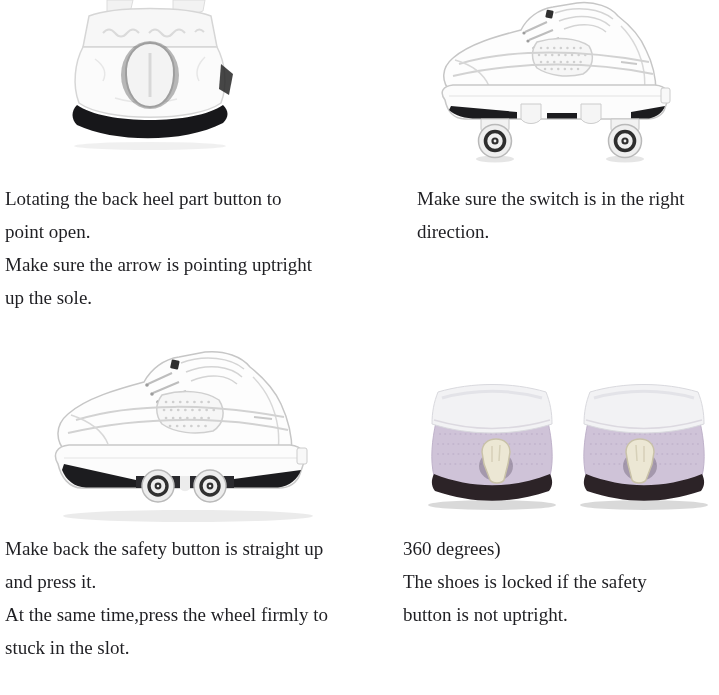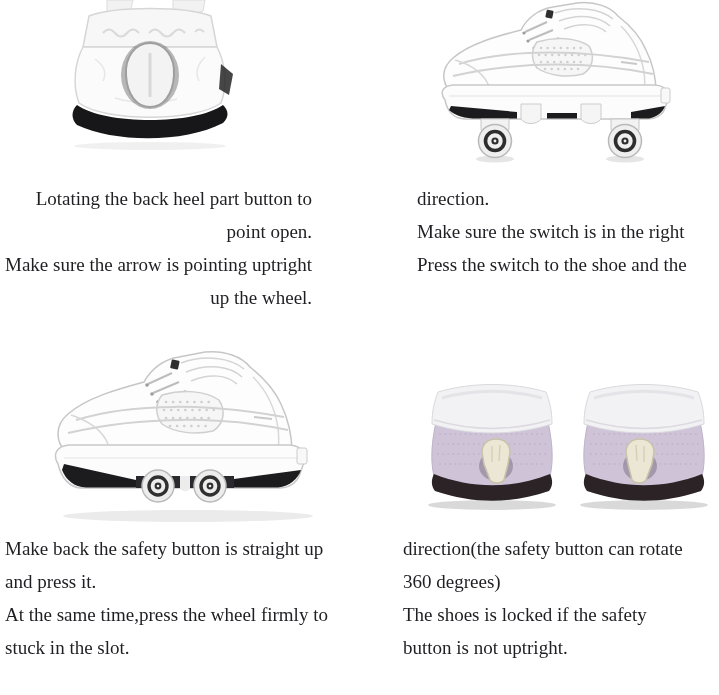--- a/index.html
+++ b/index.html
@@ -8,21 +8,21 @@
     width:719px;height:695px;
     background:#ffffff;
     overflow:hidden;
     font-family:"Liberation Serif","DejaVu Serif",serif;
     color:#1f1f23;
   }
   .photo{position:absolute;margin:0;padding:0;}
   .photo svg{display:block;width:100%;height:100%;}
   .caption{position:absolute;font-size:19px;line-height:33px;}
   .caption .line{white-space:nowrap;}
-  .cap-1{left:5px;top:182px;text-align:right;}
+  .cap-1{left:5px;top:182px;}
   .cap-2{left:417px;top:182px;}
   .cap-3{left:5px;top:532px;}
   .cap-4{left:403px;top:532px;}
   .ph-1{left:55px;top:0px;width:190px;height:152px;}
   .ph-2{left:425px;top:0px;width:255px;height:165px;}
   .ph-3{left:38px;top:348px;width:285px;height:178px;}
   .ph-4{left:420px;top:378px;width:298px;height:136px;}
 </style>
 </head>
 <body>
@@ -91,27 +91,26 @@
         <circle cx="200" cy="141" r="3.6" fill="#2e2e2e"></circle>
         <circle cx="200" cy="141" r="1.4" fill="#f0f0f0"></circle>
       </g>
     </svg>
   </figure>
 
   <div class="caption cap-1">
     <div class="line">Lotating the back heel part button to</div>
     <div class="line">point open.</div>
     <div class="line">Make sure the arrow is pointing uptright</div>
-    <div class="line">up the wheel.</div>
+    <div class="line">up the sole.</div>
   </div>
 
   <div class="caption cap-2">
+    <div class="line">Make sure the switch is in the right</div>
     <div class="line">direction.</div>
-    <div class="line">Make sure the switch is in the right</div>
-    <div class="line">Press the switch to the shoe and the</div>
   </div>
 
   <figure class="photo ph-3">
     <svg viewBox="0 0 285 178">
       <ellipse cx="150" cy="168" rx="125" ry="6" fill="#000000" opacity="0.08"></ellipse>
       <path d="M28,104 C17,93 17,77 30,66 C48,50 80,41 106,34 C113,21 126,11 141,9 L167,4 C187,2 204,9 212,19 C226,30 237,43 243,56 C250,71 254,88 254,104 Z" fill="#fdfdfd" stroke="#c6c6c6" stroke-width="1.5"></path>
       <path d="M143,15 C167,6 193,10 206,21 M148,24 C170,15 192,18 204,29 M153,33 C172,25 189,27 199,36" stroke="#d4d4d4" stroke-width="1.5" fill="none"></path>
       <path d="M215,29 C228,42 237,60 240,80 C241,89 241,96 240,104" stroke="#d8d8d8" stroke-width="1.5" fill="none"></path>
       <path d="M110,36 L134,25 M115,45 L141,34 M121,53 L148,43" stroke="#bdbdbd" stroke-width="2" fill="none"></path>
       <circle cx="109" cy="37" r="1.8" fill="#9c9c9c"></circle>
@@ -177,19 +176,18 @@
   </figure>
 
   <div class="caption cap-3">
     <div class="line">Make back the safety button is straight up</div>
     <div class="line">and press it.</div>
     <div class="line">At the same time,press the wheel firmly to</div>
     <div class="line">stuck in the slot.</div>
   </div>
 
   <div class="caption cap-4">
-    <div class="line">direction(the safety button can rotate</div>
     <div class="line">360 degrees)</div>
     <div class="line">The shoes is locked if the safety</div>
     <div class="line">button is not uptright.</div>
   </div>
 
 </div>
 
 </body></html>

